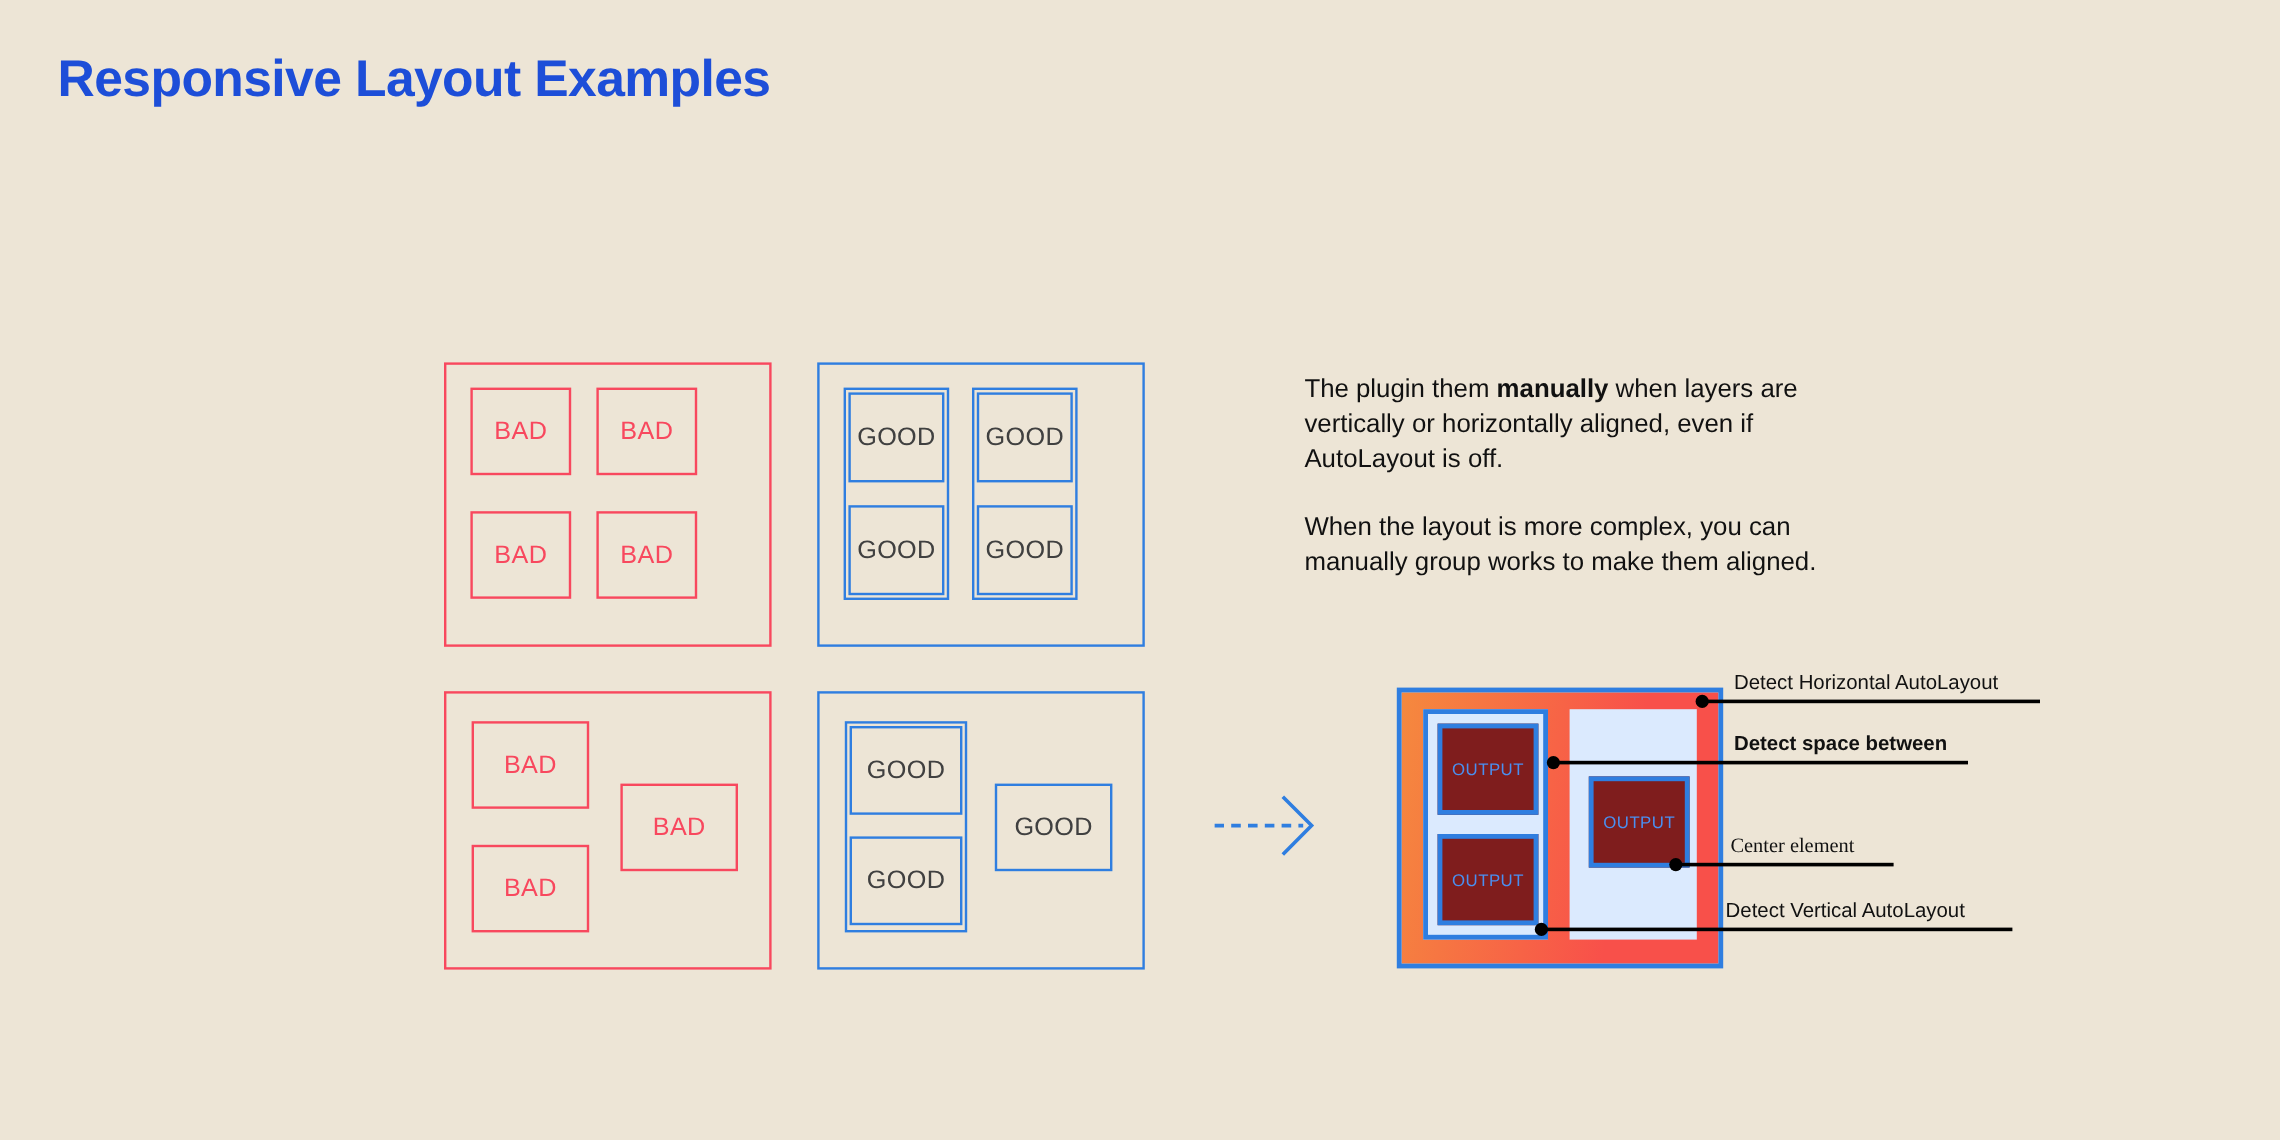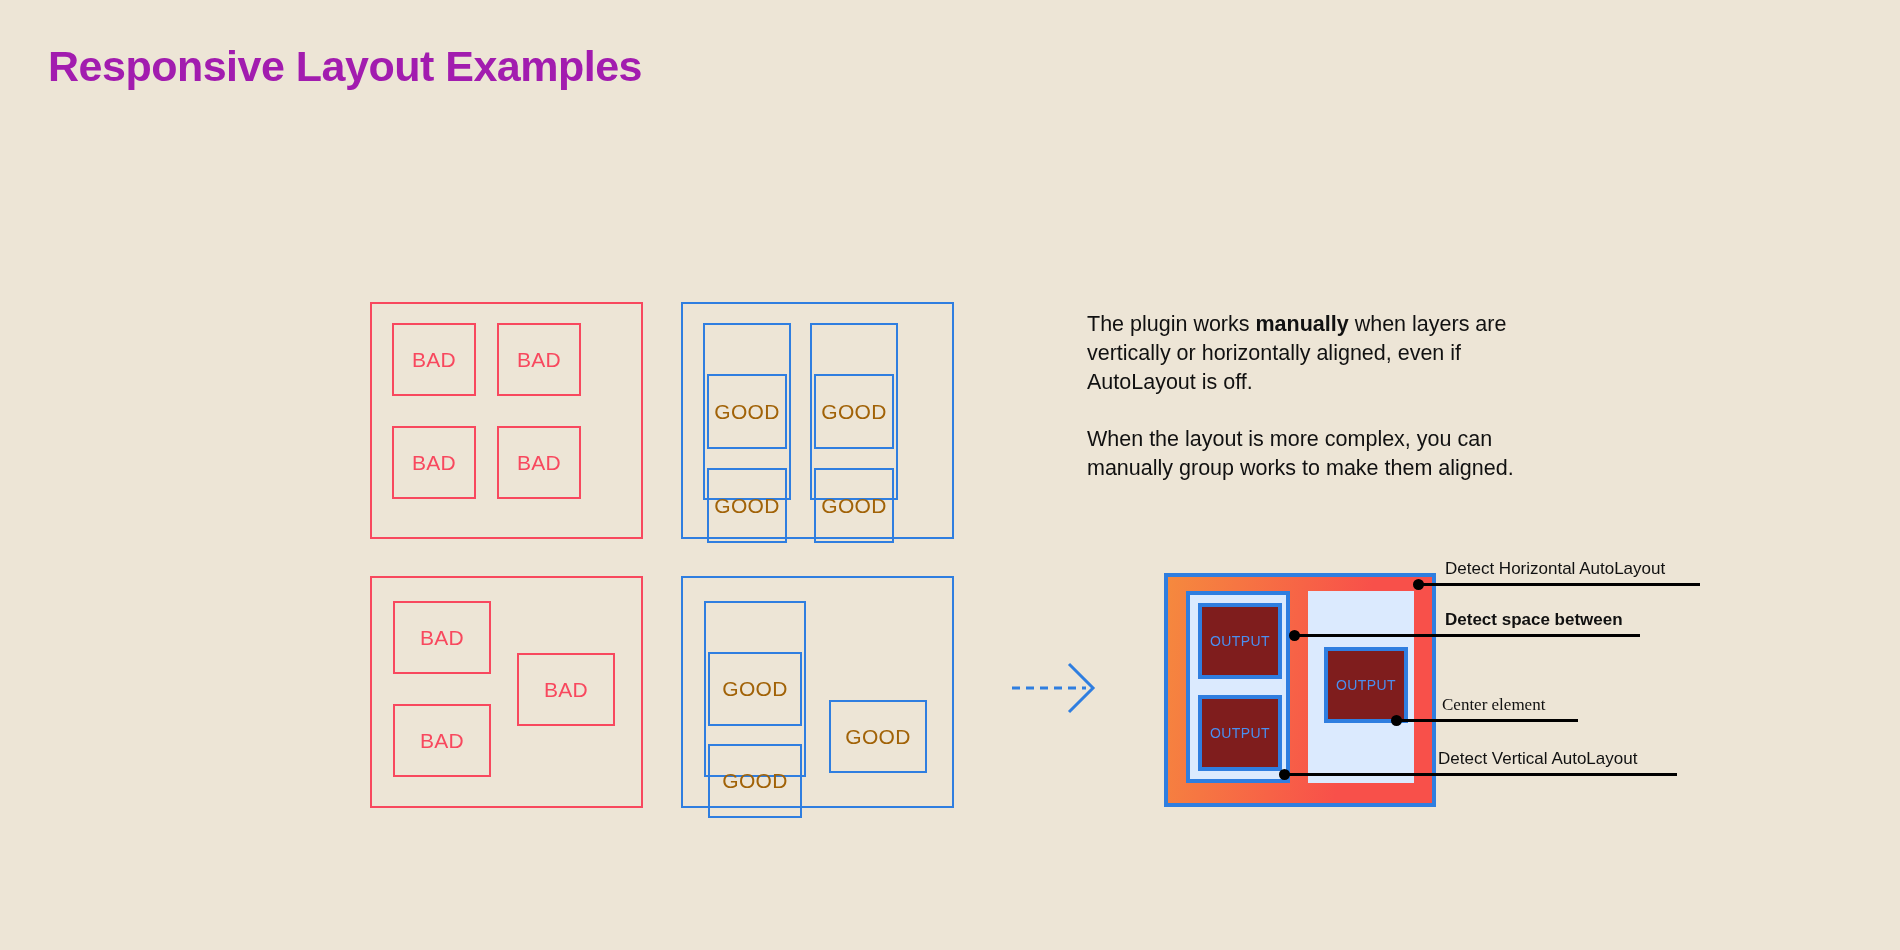--- a/index.html
+++ b/index.html
@@ -16,21 +16,21 @@
     -webkit-font-smoothing: antialiased;
   }
 
   
   #page-title {
     position: absolute;
     left: 48px;
     top: 42px;
     font-size: 43px;
     font-weight: bold;
-    color: #a21caf;
+    color: #1d4ed8;
     letter-spacing: -0.5px;
     white-space: nowrap;
   }
 
   
   .panel {
     position: absolute;
     box-sizing: border-box;
   }
   .panel.bad  { border: 2px solid #f8485e; }
@@ -44,22 +44,21 @@
     justify-content: center;
     font-size: 21px;
     letter-spacing: 0.3px;
   }
   .cell.bad {
     border: 2px solid #f8485e;
     color: #f8485e;
   }
   .cell.good {
     border: 2px solid #2f7ee0;
-    color: #a16207;
-    margin-top: 47px;
+    color: #404040;
   }
 
   
   .group {
     position: absolute;
     box-sizing: border-box;
     border: 2px solid #2f7ee0;
   }
 
   
@@ -200,21 +199,21 @@
 
 <div class="panel good" id="panel-good-free">
   <div class="group" style="left:21px; top:23px; width:102px; height:176px;">
     <div class="cell good" style="left:2px; top:2px;  width:94px; height:74px;">GOOD</div>
     <div class="cell good" style="left:2px; top:94px; width:94px; height:74px;">GOOD</div>
   </div>
   <div class="cell good" style="left:146px; top:75px; width:98px; height:73px;">GOOD</div>
 </div>
 
 <div id="description">
-  <p><span>The plugin works </span><b>manually</b><span> when layers are vertically or horizontally aligned, even if AutoLayout is off.</span></p>
+  <p><span>The plugin them </span><b>manually</b><span> when layers are vertically or horizontally aligned, even if AutoLayout is off.</span></p>
   <p>When the layout is more complex, you can manually group works to make them aligned.</p>
 </div>
 
 <div id="flow-arrow">
   <svg width="92" height="56" viewBox="0 0 92 56" fill="none" xmlns="http://www.w3.org/2000/svg">
     <line x1="0" y1="28" x2="74" y2="28" stroke="#2f7ee0" stroke-width="3" stroke-dasharray="8 6"></line>
     <polyline points="57,4 81,28 57,52" stroke="#2f7ee0" stroke-width="3" fill="none"></polyline>
   </svg>
 </div>
 

